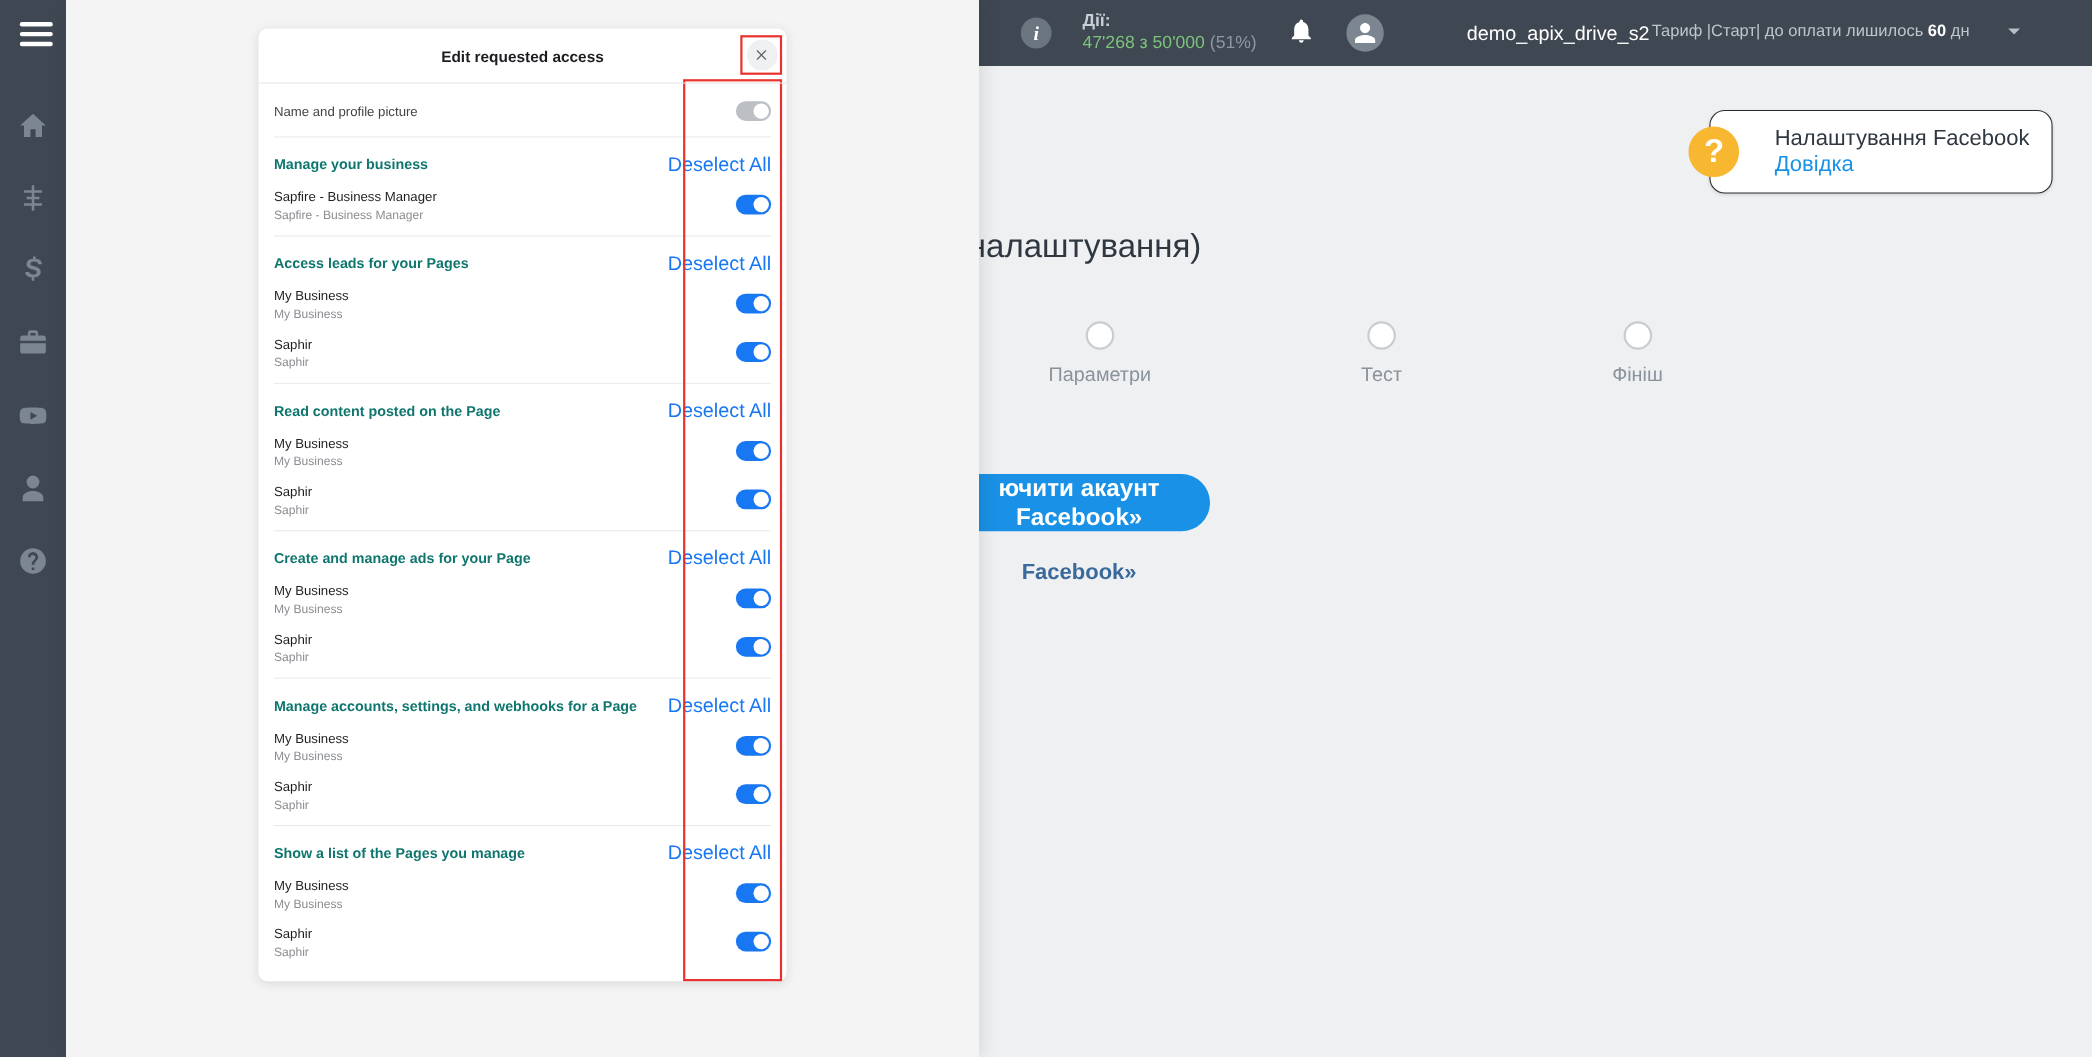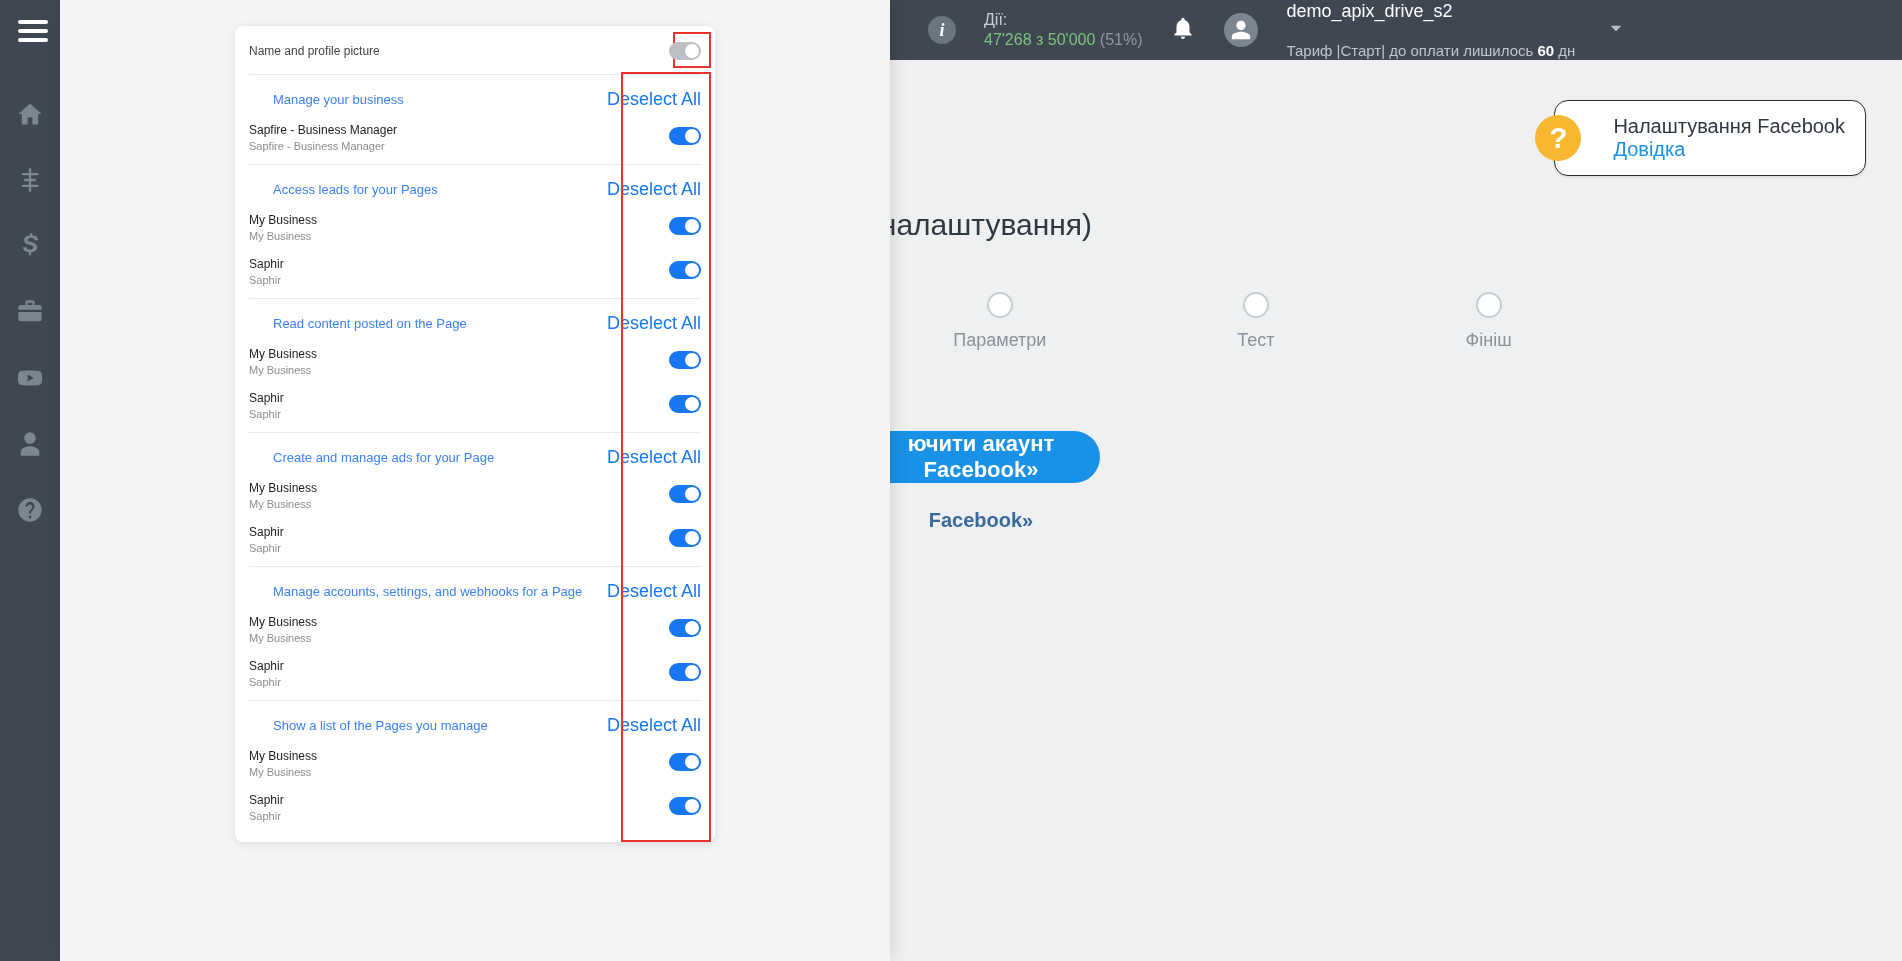--- a/index.html
+++ b/index.html
@@ -32,31 +32,31 @@
 }
 .topbar .left-group { display:flex; align-items:center; gap:16px; }
 .hamburger { width:30px; height:30px; cursor:pointer; }
 .hamburger span{display:block;height:4px;background:#fff;margin:5px 0;border-radius:2px;}
 .info-badge {
   width:28px;height:28px;border-radius:50%;background:#6b7580;color:#fff;
   display:flex;align-items:center;justify-content:center;font-weight:bold;font-style:italic;
   font-family: Georgia, serif; font-size:18px;
 }
 .actions-box{display:flex;flex-direction:column;gap:2px;}
-.actions-label{font-size:16px;color:#c9ced4;}
+.actions-label{font-size:16px;color:#c9ced4;font-weight:bold;}
 .actions-values{font-size:16px;}
 .actions-used{color:#7cc37c;}
 .actions-sep{color:#7cc37c;}
 .actions-total{color:#7cc37c;}
 .actions-pct{color:#8d97a3;}
 .topbar .center-group{ margin-left: 880px; display:flex; align-items:center; gap:28px;}
 .bell{color:#fff;}
 .avatar-circle{width:34px;height:34px;border-radius:50%;background:#7c8691;display:flex;align-items:center;justify-content:center;}
 .avatar-circle svg{fill:#fff;}
-.user-box{display:flex;flex-direction:column;gap:20px;}
+.user-box{display:flex;flex-direction:row;gap:2px;margin-left:47px;}
 .user-name{font-size:18px;color:#fff;}
 .tariff-line{font-size:15px;color:#bfc5cb;}
 .tariff-line .days{color:#fff;font-weight:bold;}
 .chev-down{margin-left:auto;margin-right:8px;}
 
 
 .sidebar{
   position:absolute; top:60px; left:0; bottom:0; width:60px;
   background:#3f4752; display:flex; flex-direction:column; align-items:center;
   padding-top:40px; gap:38px; z-index:2;
@@ -131,21 +131,21 @@
 .redbox-close{position:absolute;right:4px;top:6px;width:38px;height:36px;border:2px solid #e9322d;pointer-events:none;}
 .redbox-toggles{position:absolute;right:4px;top:46px;bottom:0;width:90px;border:2px solid #e9322d;pointer-events:none;}
 
 .fb-body{padding:8px 14px 14px;}
 
 .perm-simple{display:flex;align-items:center;justify-content:space-between;padding:8px 0;}
 .perm-simple .pname{font-size:12px;color:#444;}
 .section-divider{height:1px;background:#eaeaea;margin:6px 0;}
 
 .perm-section-header{display:flex;align-items:center;justify-content:space-between;padding:8px 0 4px;}
-.perm-section-header .sname{font-size:13px;font-weight:400;color:#3b82f6;margin-left:24px;}
+.perm-section-header .sname{font-size:13px;font-weight:700;color:#0f766e;}
 .perm-section-header .deselect{font-size:18px;color:#1877f2;cursor:pointer;}
 
 .perm-item{display:flex;align-items:center;justify-content:space-between;padding:6px 0;}
 .perm-item .item-main{font-size:12px;color:#1c1e21;}
 .perm-item .item-sub{font-size:11px;color:#8a8d91;display:block;margin-top:2px;}
 
 
 .tgl{position:relative;width:32px;height:18px;border-radius:999px;background:#1877f2;cursor:pointer;flex-shrink:0;}
 .tgl::after{content:"";position:absolute;right:2px;top:2px;width:14px;height:14px;border-radius:50%;background:#fff;}
 .tgl.half{background:#bcc0c4;}
@@ -268,20 +268,28 @@
   <div class="help-badge">?</div>
   <div class="help-title">Налаштування Facebook</div>
   <div class="help-link">Довідка</div>
 </div>
 
 <div class="modal-shell">
   <div class="fb-dialog">
     <div class="redbox-close"></div>
     <div class="redbox-toggles"></div>
 
+    <div class="fb-header">
+      <span class="fb-header-title">Edit requested access</span>
+      <div class="fb-close">
+        <svg viewBox="0 0 24 24" width="14" height="14" fill="#606770">
+            <path d="M18.3 5.7L12 12l6.3 6.3-1.4 1.4L10.6 13.4 4.3 19.7 2.9 18.3 9.2 12 2.9 5.7l1.4-1.4L10.6 10.6 16.9 4.3z"></path>
+          </svg>
+      </div>
+    </div>
 
     <div class="fb-body" id="fb-body">
         <div class="perm-simple">
           <span class="pname">Name and profile picture</span>
           <div class="tgl half"></div>
         </div>
         <div class="section-divider"></div>
         <div class="perm-section-header">
           <span class="sname">Manage your business</span>
           <span class="deselect">Deselect All</span>

